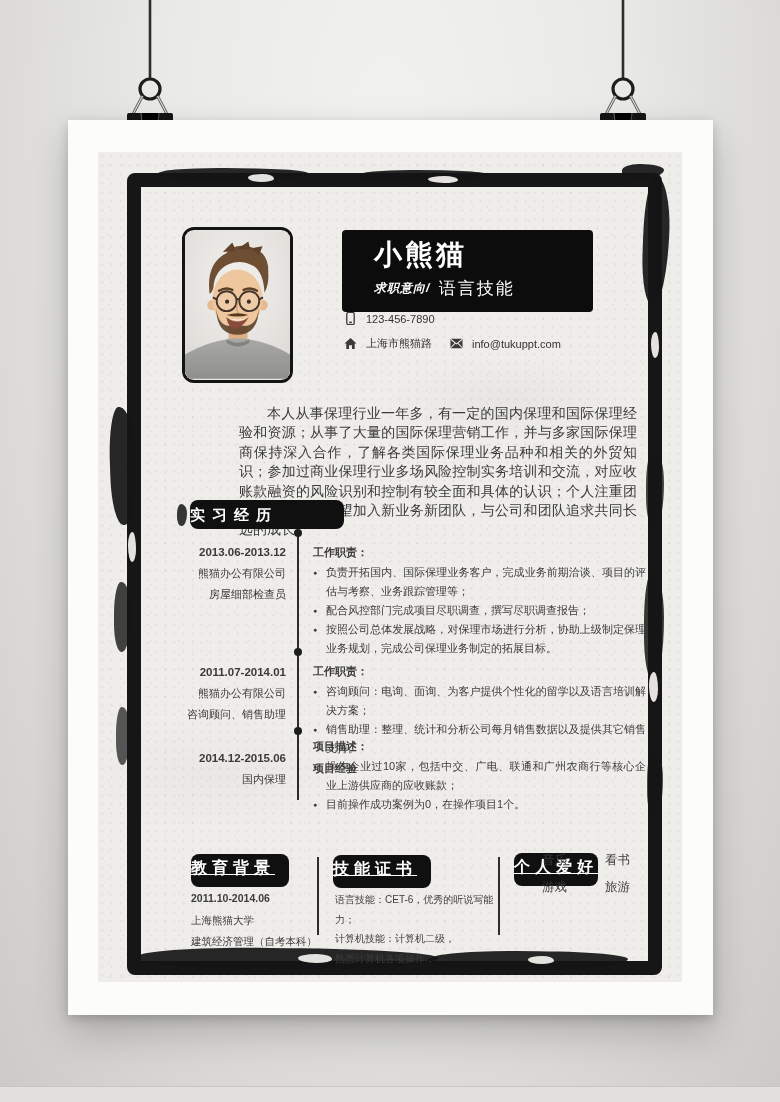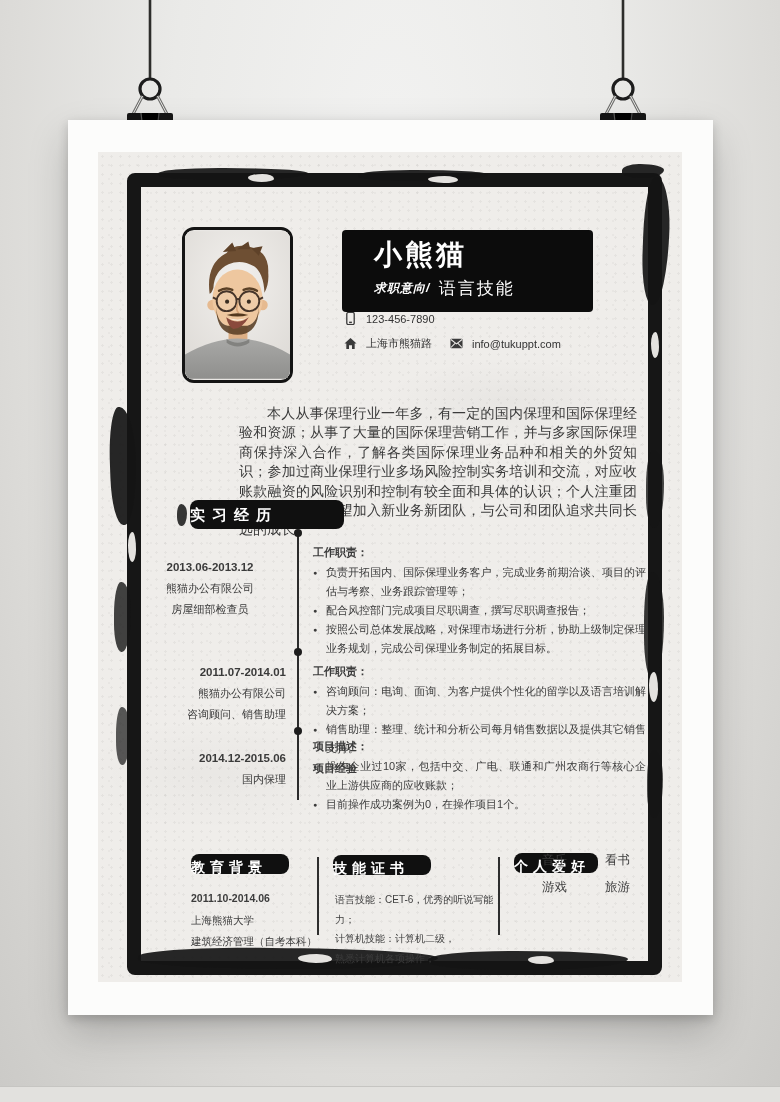--- a/index.html
+++ b/index.html
@@ -74,21 +74,21 @@
     position:absolute; left:96px; top:252px; width:398px;
     font-size:14px; line-height:19.4px; text-align:justify; text-indent:2em; color:#3b3b3b;margin-left:45px;
   }
 
   
   .head-box{
     position:absolute; background:#101010; color:#fff; text-align:left;
     font-weight:700; border-radius:8px;
   }
   .exp-head{ left:92px; top:348px; width:154px; height:29px; font-size:15px; letter-spacing:7px; line-height:29px; }
-  .small-head{ width:98px; height:20px; font-size:14px; letter-spacing:5px; line-height:27px; }
+  .small-head{ width:98px; height:33px; font-size:16px; letter-spacing:5px; line-height:27px;text-decoration:underline; }
   .edu-head{ left:93px; top:702px; }
   .skill-head{ left:235px; top:703px; }
   .hobby-head{ left:416px; top:701px; width:84px; }
 
   
   .timeline-line{ position:absolute; left:199px; top:380px; width:2px; height:268px; background:#2b2b2b; }
   .timeline-dot{ position:absolute; left:196px; width:8px; height:8px; border-radius:50%; background:#1d1d1d; }
 
   .tl-left{ position:absolute; left:36px; width:152px; text-align:right; font-size:11px; line-height:21px; color:#3a3a3a; }
   .tl-period{ font-weight:700; font-size:11.5px; }
@@ -234,21 +234,21 @@
 
       <p class="summary">本人从事保理行业一年多，有一定的国内保理和国际保理经验和资源；从事了大量的国际保理营销工作，并与多家国际保理商保持深入合作，了解各类国际保理业务品种和相关的外贸知识；参加过商业保理行业多场风险控制实务培训和交流，对应收账款融资的风险识别和控制有较全面和具体的认识；个人注重团队协调与合作，望加入新业务新团队，与公司和团队追求共同长远的成长。</p>
 
       <div class="head-box exp-head">实习经历</div>
 
       <div class="timeline-line"></div>
       <div class="timeline-dot" style="top:377px;"></div>
       <div class="timeline-dot" style="top:496px;"></div>
       <div class="timeline-dot" style="top:575px;"></div>
 
-      <div class="tl-left" style="top:405px;text-align:center;">
+      <div class="tl-left" style="top:390px;">
         <div class="tl-period">2013.06-2013.12</div>
         <div>熊猫办公有限公司</div>
         <div>房屋细部检查员</div>
       </div>
       <div class="tl-right" style="top:391px;">
         <div class="duty-head">工作职责：</div>
         <ul>
           <li>负责开拓国内、国际保理业务客户，完成业务前期洽谈、项目的评估与考察、业务跟踪管理等；</li>
           <li>配合风控部门完成项目尽职调查，撰写尽职调查报告；</li>
           <li>按照公司总体发展战略，对保理市场进行分析，协助上级制定保理业务规划，完成公司保理业务制定的拓展目标。</li>

